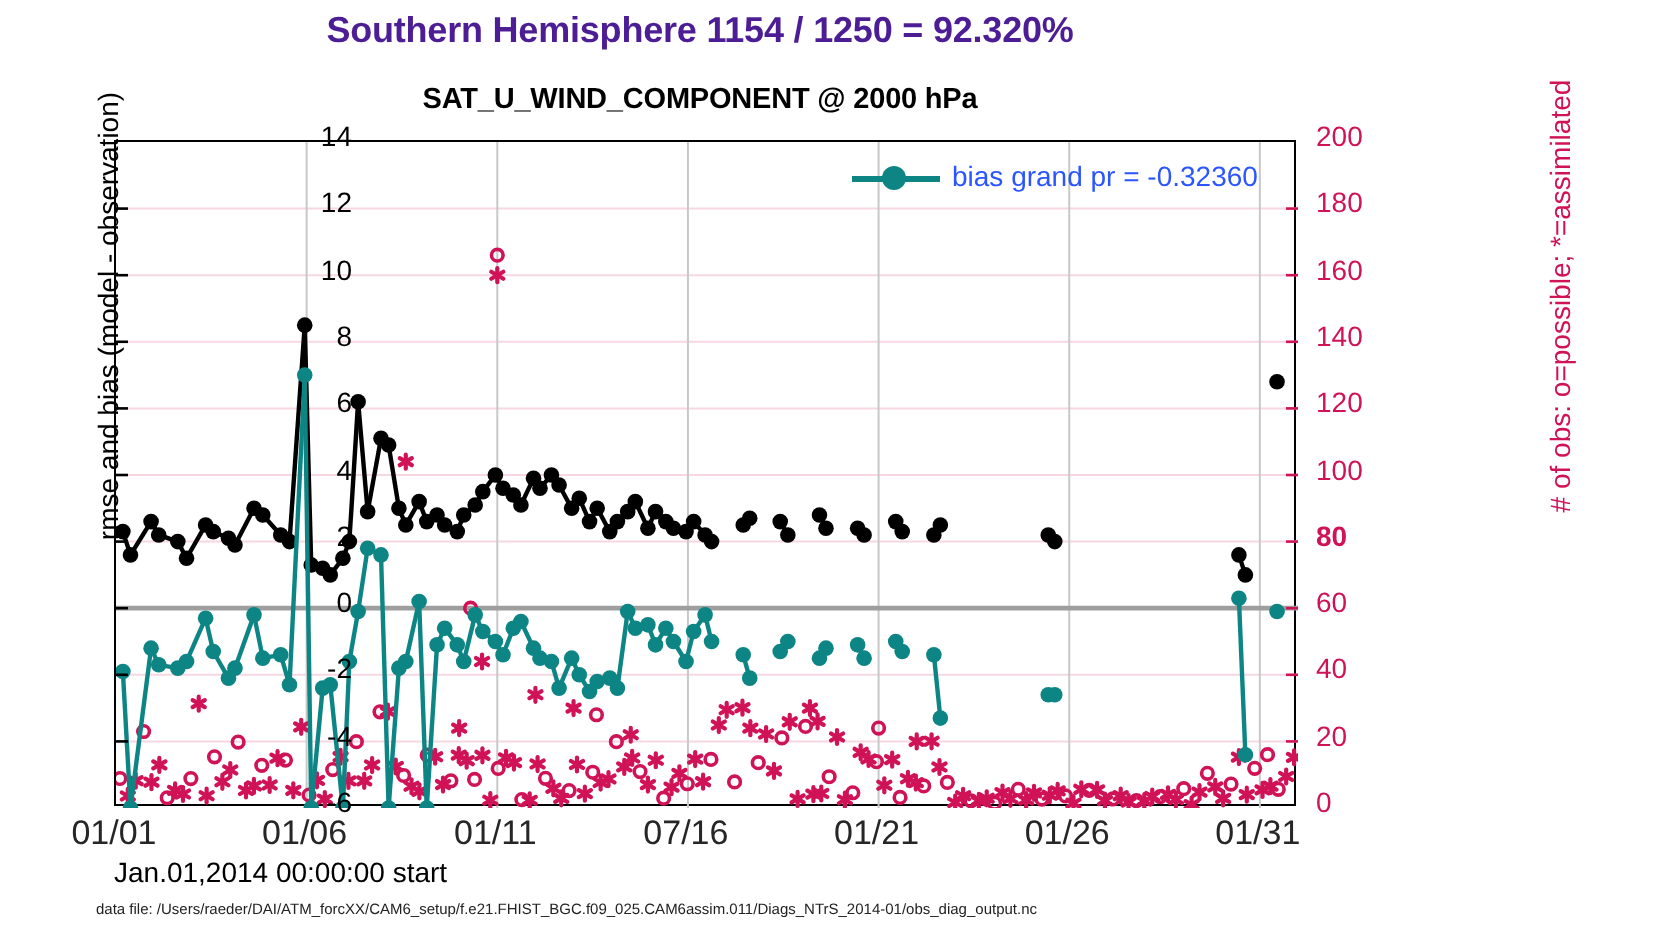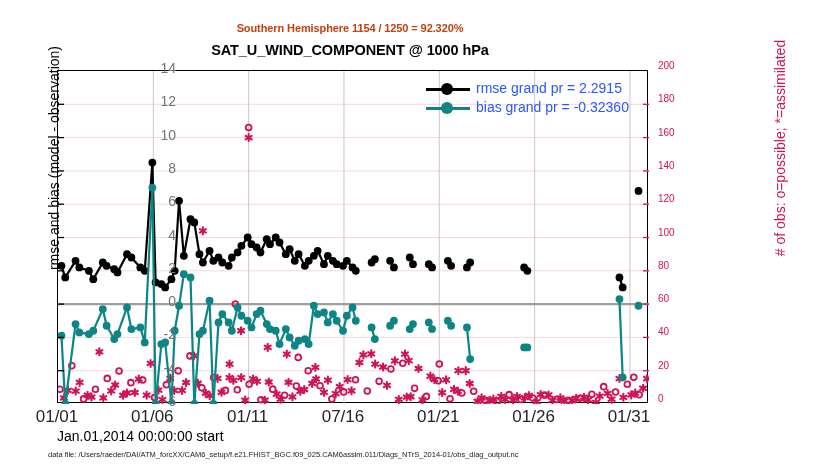--- a/index.html
+++ b/index.html
@@ -1,33 +1,33 @@
 <!DOCTYPE html>
 <html><head>
 <meta charset="utf-8">
 <style>
   html,body{margin:0;padding:0;background:#ffffff;}
   body{width:830px;height:470px;overflow:hidden;
        font-family:"Liberation Sans","DejaVu Sans",sans-serif;}
   #root{position:relative;width:830px;height:470px;}
 
-  .title{position:absolute;left:0;top:22px;width:700px;text-align:center;
-         font-size:11px;font-weight:bold;color:#c2410c;letter-spacing:-0.1px;}
+  .title{position:absolute;left:0;top:5px;width:700px;text-align:center;
+         font-size:18px;font-weight:bold;color:#4c1d95;letter-spacing:-0.1px;}
   .title2{position:absolute;left:0;top:42px;width:700px;text-align:center;
           font-size:14.5px;font-weight:bold;color:#000;letter-spacing:-0.1px;}
 
   
   #plot{position:absolute;left:57px;top:70px;width:591px;height:333px;
         border:1.3px solid #000;box-sizing:border-box;background:#fff;}
   #svg{position:absolute;left:0;top:0;}
 
   
-  .ytick{position:absolute;right:654px;font-size:14px;color:#737373;
+  .ytick{position:absolute;right:654px;font-size:14px;color:#000000;
          text-align:right;width:60px;line-height:1;}
-  .y2tick{position:absolute;left:658px;font-size:10px;color:#d01257;
+  .y2tick{position:absolute;left:658px;font-size:14px;color:#d01257;
           text-align:left;width:60px;line-height:1;}
   .xtick{position:absolute;top:408px;font-size:17px;color:#262626;
          text-align:center;width:70px;line-height:1;}
 
   .ylabel{position:absolute;left:-96px;top:150px;width:300px;
           transform:rotate(-90deg);transform-origin:center center;
           font-size:14px;color:#000;text-align:center;}
   .y2label{position:absolute;left:630px;top:140px;width:300px;
            transform:rotate(-90deg);transform-origin:center center;
            font-size:14px;color:#d01257;text-align:center;}
@@ -43,21 +43,21 @@
   .legline{position:absolute;left:2px;top:9px;width:44px;height:2.6px;}
   .legdot{position:absolute;left:17px;top:4px;width:12px;height:12px;
           border-radius:50%;}
 </style>
 </head>
 <body>
 
 <div id="root">
 
   <div class="title">Southern Hemisphere 1154 / 1250 = 92.320%</div>
-  <div class="title2">SAT_U_WIND_COMPONENT @ 1000 hPa</div>
+  <div class="title2">SAT_U_WIND_COMPONENT @ 2000 hPa</div>
 
   <div id="plot">
     <svg id="svg" width="591" height="333">
         <line x1="0" x2="591" y1="33.30000000000001" y2="33.30000000000001" stroke="#f7d7e2" stroke-width="1"></line>
         <line x1="0" x2="591" y1="66.59999999999997" y2="66.59999999999997" stroke="#f7d7e2" stroke-width="1"></line>
         <line x1="0" x2="591" y1="99.9" y2="99.9" stroke="#f7d7e2" stroke-width="1"></line>
         <line x1="0" x2="591" y1="133.20000000000002" y2="133.20000000000002" stroke="#f7d7e2" stroke-width="1"></line>
         <line x1="0" x2="591" y1="166.5" y2="166.5" stroke="#f7d7e2" stroke-width="1"></line>
         <line x1="0" x2="591" y1="199.79999999999998" y2="199.79999999999998" stroke="#f7d7e2" stroke-width="1"></line>
         <line x1="0" x2="591" y1="233.10000000000002" y2="233.10000000000002" stroke="#f7d7e2" stroke-width="1"></line>
@@ -976,25 +976,20 @@
       </svg>
   </div>
 
   <div class="ylabel">rmse and bias (model - observation)</div>
   <div class="y2label"># of obs: o=possible; *=assimilated</div>
   <div class="xlabel">Jan.01,2014 00:00:00 start</div>
   <div class="footer">data file: /Users/raeder/DAI/ATM_forcXX/CAM6_setup/f.e21.FHIST_BGC.f09_025.CAM6assim.011/Diags_NTrS_2014-01/obs_diag_output.nc</div>
 
   <div class="legend">
     <div class="legrow">
-      <div class="legline" style="background:#000"></div>
-      <div class="legdot" style="background:#000"></div>
-      <div class="legtxt">rmse grand pr = 2.2915</div>
-    </div>
-    <div class="legrow">
       <div class="legline" style="background:#0e8585"></div>
       <div class="legdot" style="background:#0e8585"></div>
       <div class="legtxt">bias grand pr = -0.32360</div>
     </div>
   </div>
 
 <div class="ytick" style="top: 61px;">14</div>
     <div class="ytick" style="top: 94.3px;">12</div>
     <div class="ytick" style="top: 127.6px;">10</div>
     <div class="ytick" style="top: 160.9px;">8</div>
@@ -1004,21 +999,21 @@
     <div class="ytick" style="top: 294.1px;">0</div>
     <div class="ytick" style="top: 327.4px;">-2</div>
     <div class="ytick" style="top: 360.7px;">-4</div>
     <div class="ytick" style="top: 394px;">-6</div>
     <div class="y2tick" style="top: 61px;">200</div>
     <div class="y2tick" style="top: 94.3px;">180</div>
     <div class="y2tick" style="top: 127.6px;">160</div>
     <div class="y2tick" style="top: 160.9px;">140</div>
     <div class="y2tick" style="top: 194.2px;">120</div>
     <div class="y2tick" style="top: 227.5px;">100</div>
-    <div class="y2tick" style="top: 260.8px;">80</div>
+    <div class="y2tick" style="top: 260.8px; font-weight: bold;">80</div>
     <div class="y2tick" style="top: 294.1px;">60</div>
     <div class="y2tick" style="top: 327.4px;">40</div>
     <div class="y2tick" style="top: 360.7px;">20</div>
     <div class="y2tick" style="top: 394px;">0</div>
     <div class="xtick" style="left: 22px;">01/01</div>
     <div class="xtick" style="left: 117.323px;">01/06</div>
     <div class="xtick" style="left: 212.645px;">01/11</div>
     <div class="xtick" style="left: 307.968px;">07/16</div>
     <div class="xtick" style="left: 403.29px;">01/21</div>
     <div class="xtick" style="left: 498.613px;">01/26</div>

